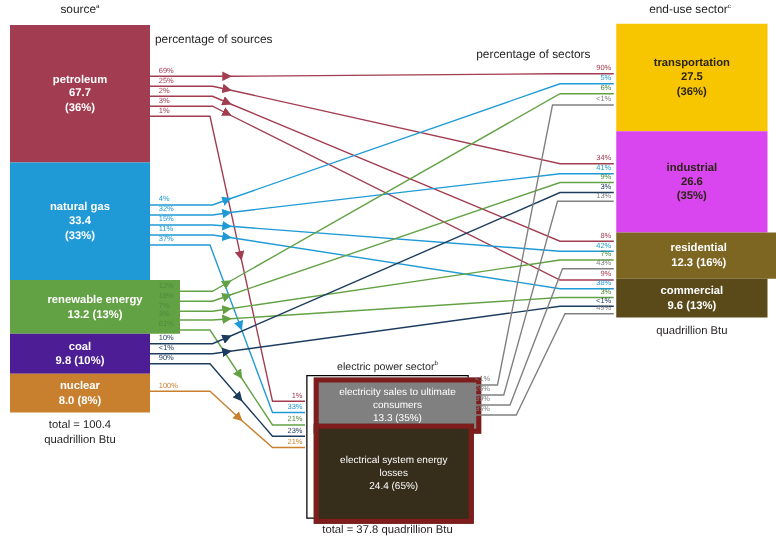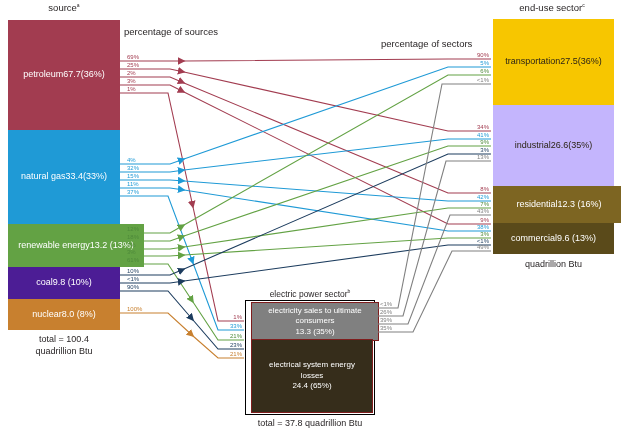--- a/index.html
+++ b/index.html
@@ -1,39 +1,39 @@
 <!DOCTYPE html>
 <html><head>
 <meta charset="utf-8">
 <style>
   html,body{margin:0;padding:0;background:#fff;}
   #stage{position:relative;width:621px;height:432px;background:#fff;
          font-family:"Liberation Sans","DejaVu Sans",sans-serif;overflow:hidden;}
   .abs{position:absolute;}
-  .node{display:flex;flex-direction:row;align-items:center;justify-content:center;
-        text-align:center;line-height:1.25;font-size:9px;}
+  .node{display:flex;flex-direction:column;align-items:center;justify-content:center;
+        text-align:center;line-height:1.25;font-size:9px;font-weight:bold;}
   .node .nm{white-space:nowrap;}
   .white{color:#fff;}
   .dark{color:#2b2416;}
   .coltitle{font-size:9.5px;color:#231f20;text-align:center;}
   .header{font-size:9.5px;color:#231f20;white-space:nowrap;}
   .total{font-size:9px;color:#231f20;text-align:center;line-height:1.35;}
   .pct{position:absolute;font-size:6px;line-height:1;white-space:nowrap;}
   .pr{width:34px;text-align:right;}
   .pin{width:28px;text-align:right;}
   .c-petro{color:#a23c50;}
   .c-gas{color:#1f9ad6;}
   .c-ren{color:#4e8a3a;}
   .c-coal{color:#1c3c5e;}
   .c-nuc{color:#c8802f;}
   .c-elec{color:#7f7f7f;}
   svg.flows{position:absolute;left:0;top:0;pointer-events:none;}
   .ep-outer{background:#fff;border:1.5px solid #000;}
   .ep-box{display:flex;flex-direction:column;align-items:center;justify-content:center;
-          text-align:center;color:#fff;font-size:8px;line-height:1.3;border:1px solid #7f1d1d;}
+          text-align:center;color:#fff;font-size:8px;line-height:1.3;border:4px solid #7f1d1d;}
   sup{font-size:5px;}
 </style>
 </head>
 <body>
 
 <div id="stage">
 
   <div class="abs coltitle" style="left:8px;top:2px;width:112px;"><span>source</span><sup>a</sup></div>
   <div class="abs coltitle" style="left:487px;top:2px;width:130px;"><span>end-use sector</span><sup>c</sup></div>
   <div class="abs header" style="left:124px;top:26px;">percentage of sources</div>
@@ -64,21 +64,21 @@
   <div class="abs total" style="left:8px;top:333px;width:112px;">
     <div>total = 100.4</div>
     <div>quadrillion Btu</div>
   </div>
 
   <div class="abs node dark" style="left:493px;top:19px;width:121px;height:86px;background:#f7c600;">
     <div class="nm">transportation</div>
     <div>27.5</div>
     <div>(36%)</div>
   </div>
-  <div class="abs node dark" style="left:493px;top:105px;width:121px;height:81px;background:#c4b5fd;">
+  <div class="abs node dark" style="left:493px;top:105px;width:121px;height:81px;background:#d946ef;">
     <div class="nm">industrial</div>
     <div>26.6</div>
     <div>(35%)</div>
   </div>
   <div class="abs node white" style="left:493px;top:186px;width:132px;height:37px;background:#7d6522;">
     <div class="nm">residential</div>
     <div>12.3 (16%)</div>
   </div>
   <div class="abs node white" style="left:493px;top:223px;width:121px;height:31px;background:#5a4a1a;">
     <div class="nm">commercial</div>

